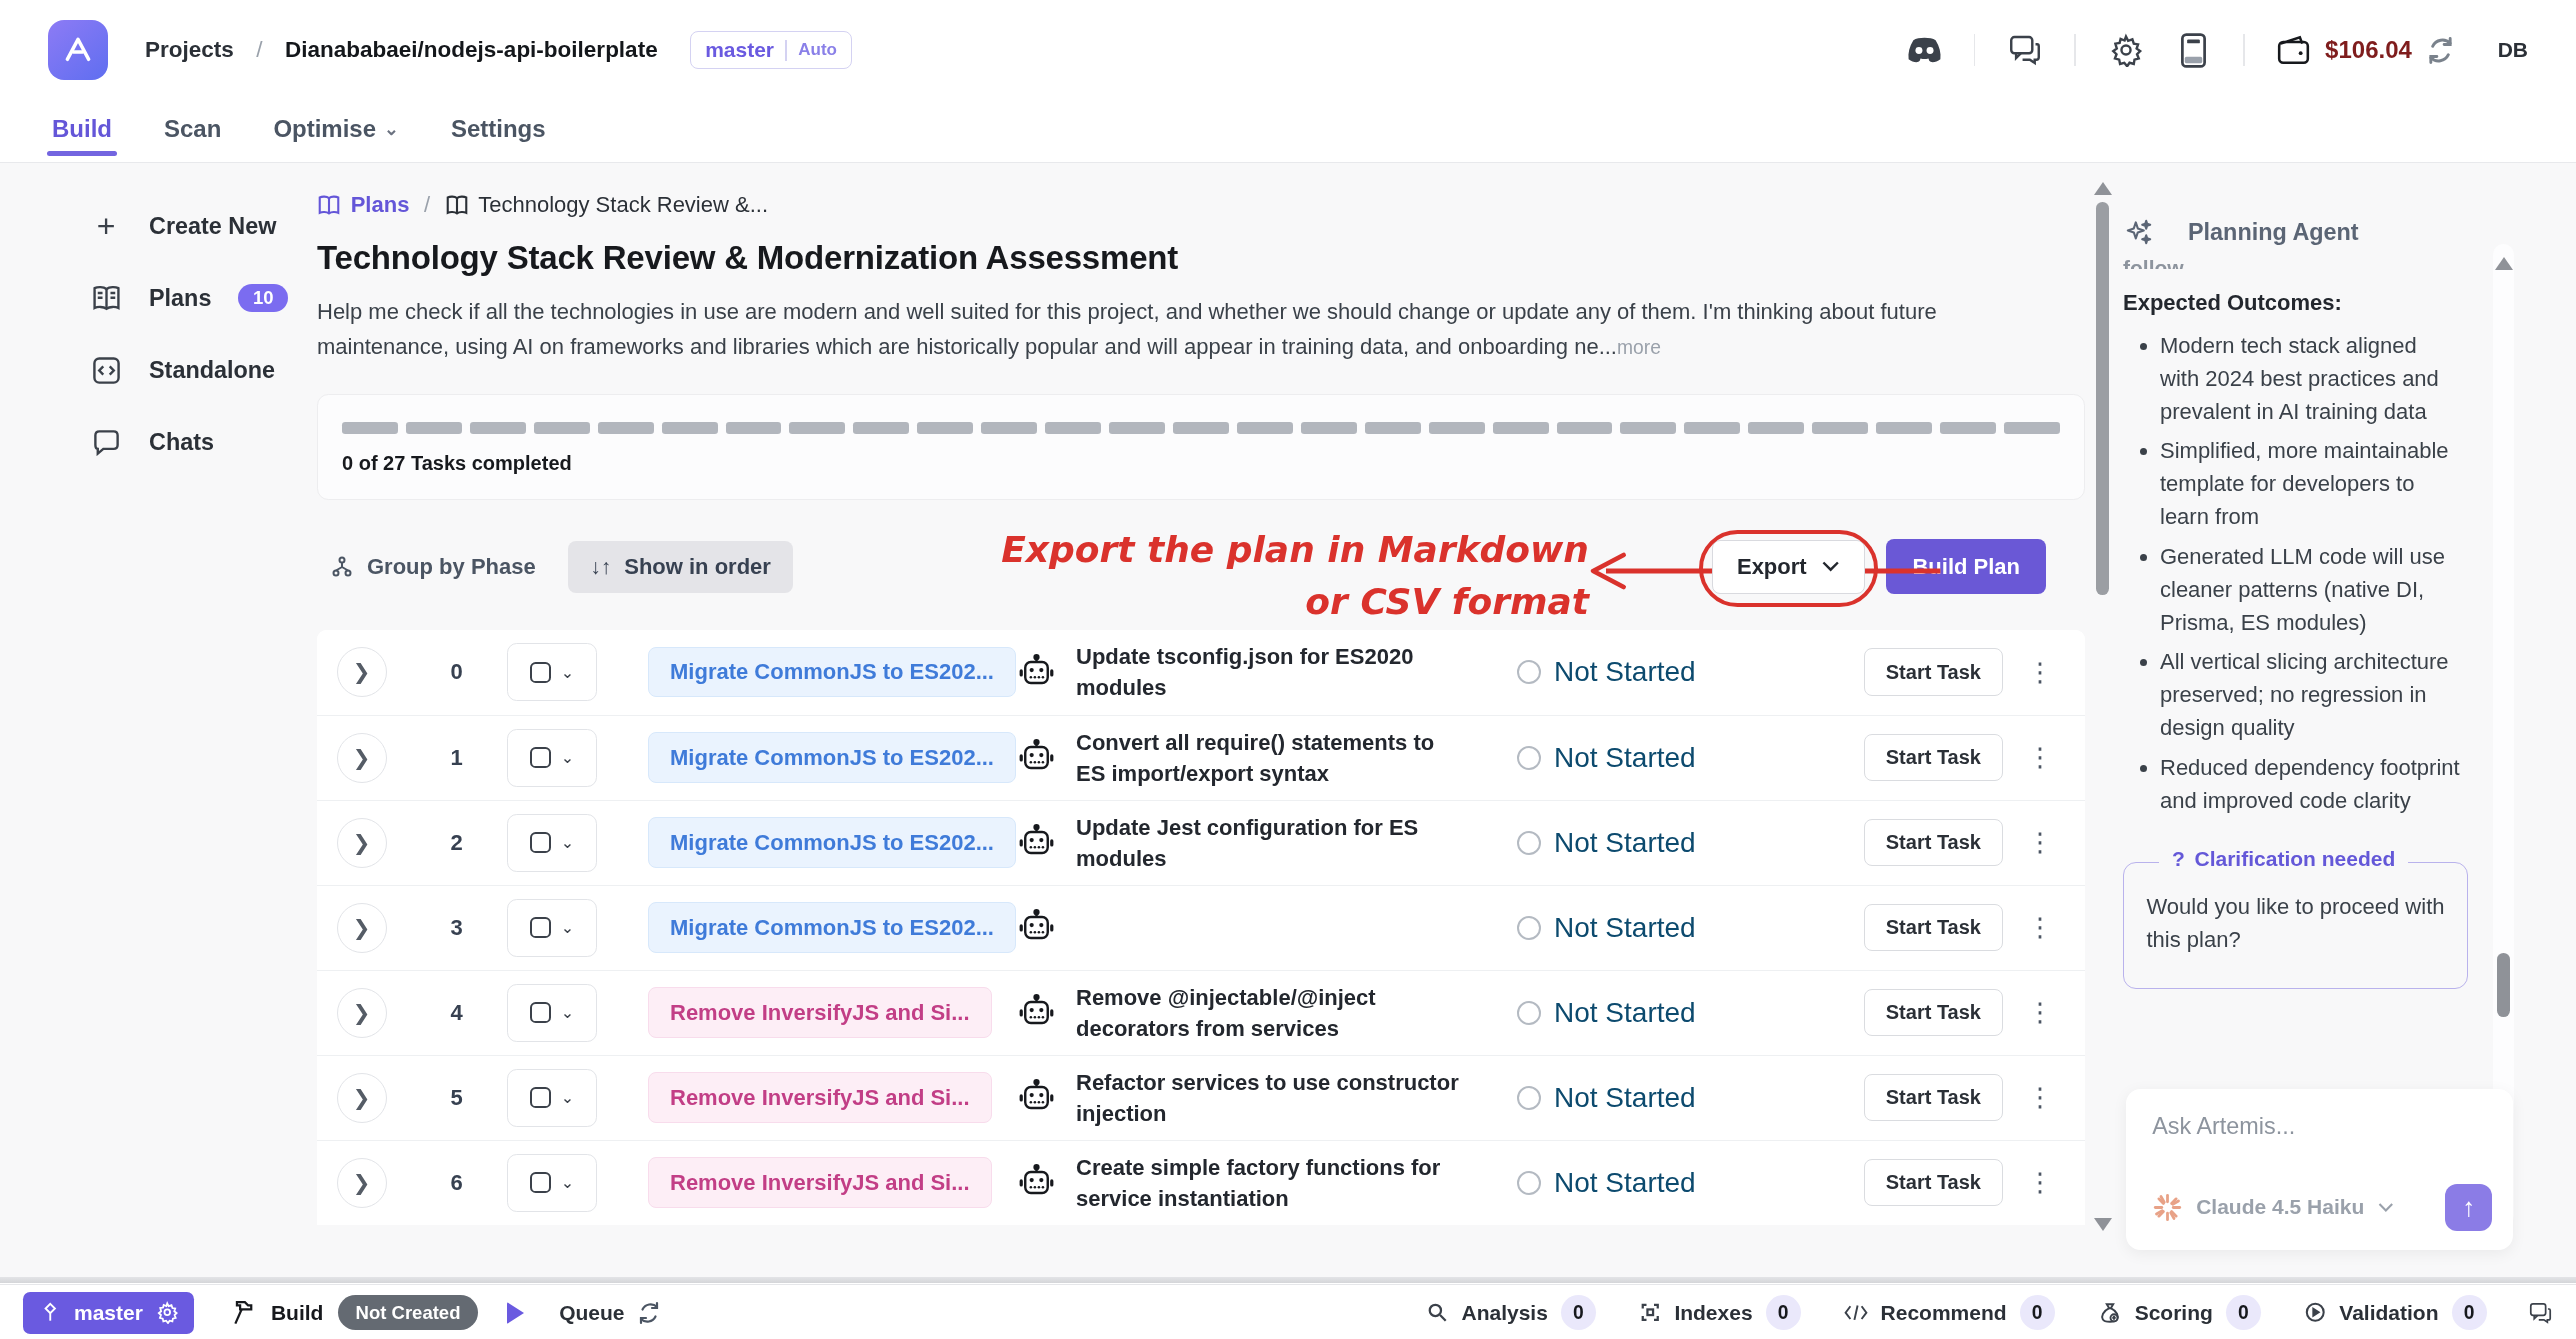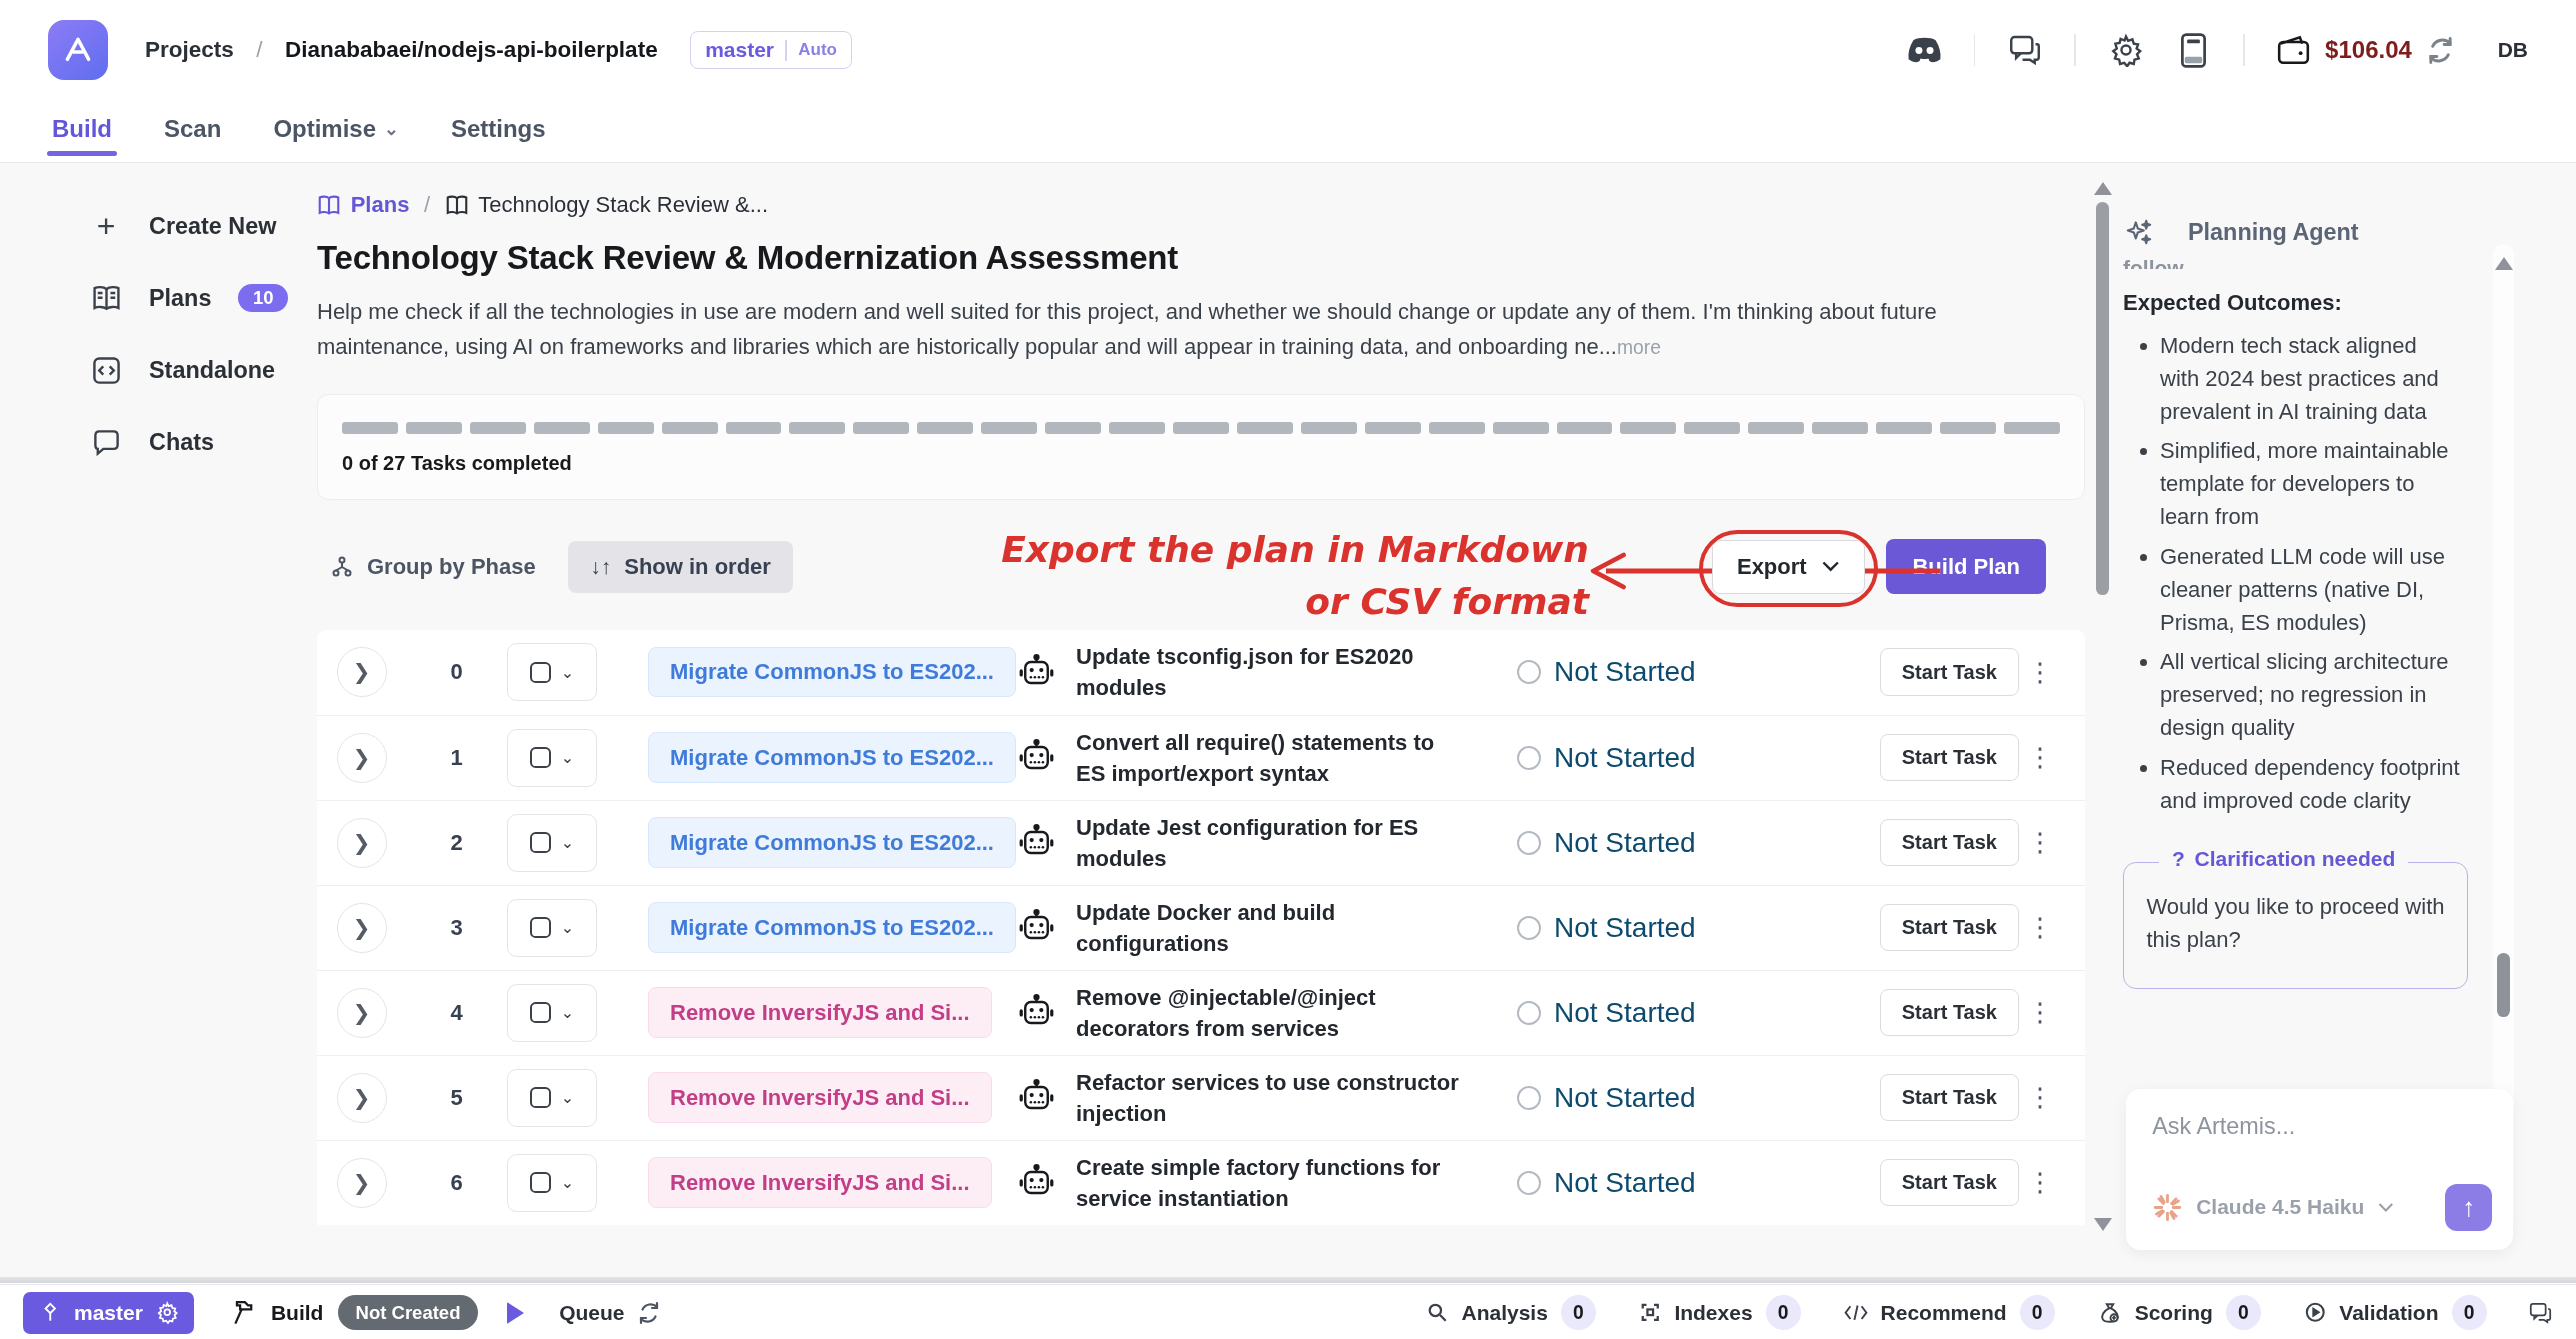--- a/index.html
+++ b/index.html
@@ -81,21 +81,21 @@
   .cb { width:21px; height:21px; border:2.4px solid #3b414a; border-radius:5.6px; }
   .ctl-chev { font-size:16px; color:#3b414a; }
   .phase-pill { display:inline-block; font-size:22px; font-weight:600; padding:11.3px 21px; border-radius:8px; white-space:nowrap; }
   .phase-pill.blue { color:#3f7bd9; background:#eaf3fe; border:0.8px solid #d7e8fb; }
   .phase-pill.pink { color:#c23e86; background:#fdeef6; border:0.8px solid #f8dcec; }
   .task-cell { display:flex; align-items:center; gap:21px; padding-right:24px; }
   .task-text { font-size:22px; font-weight:700; color:#23272e; line-height:31px; max-width:387px; }
   .agent-cell { display:flex; align-items:center; gap:13px; }
   .na-circle { width:24px; height:24px; border:2.4px solid #b4bac2; border-radius:50%; }
   .na-text { font-size:28px; color:#0c4a6e; }
-  .action-cell { display:flex; align-items:center; justify-content:flex-end; gap:8px; padding-right:32px; }
+  .action-cell { display:flex; align-items:center; justify-content:flex-end; gap:24px; padding-right:32px; }
   .btn-start { background:#fff; border:1.6px solid #dadce0; border-radius:8px; font-size:20px; font-weight:700; color:#2b3037; padding:11.3px 21px; cursor:pointer; white-space:nowrap; }
   .kebab { font-size:26px; color:#4b5563; cursor:pointer; letter-spacing:0; line-height:21px; }
 
   
   .main-scroll { position:absolute; left:2094px; top:19.3px; width:16px; height:1071px; }
   .tri-up { width:0; height:0; border-left:9.7px solid transparent; border-right:9.7px solid transparent; border-bottom:13px solid #8f9298; margin:0 auto; }
   .tri-down { width:0; height:0; border-left:9.7px solid transparent; border-right:9.7px solid transparent; border-top:13px solid #8f9298; margin:0 auto; }
   .main-thumb { width:13px; border-radius:6.4px; background:#9b9ea3; margin:6.4px auto; height:393px; }
   .main-scroll .spacer { height:617px; }
 
@@ -491,21 +491,20 @@
                 <rect x="9" y="10" width="28" height="26" rx="7"></rect>
                 <rect x="2" y="19" width="4" height="9" rx="2" fill="#17191d" stroke="none"></rect>
                 <rect x="40" y="19" width="4" height="9" rx="2" fill="#17191d" stroke="none"></rect>
                 <circle cx="17" cy="20" r="2.6" fill="#17191d" stroke="none"></circle>
                 <circle cx="29" cy="20" r="2.6" fill="#17191d" stroke="none"></circle>
                 <circle cx="16" cy="29" r="1.6" fill="#17191d" stroke="none"></circle>
                 <circle cx="21" cy="29" r="1.6" fill="#17191d" stroke="none"></circle>
                 <circle cx="26" cy="29" r="1.6" fill="#17191d" stroke="none"></circle>
                 <circle cx="31" cy="29" r="1.6" fill="#17191d" stroke="none"></circle>
               </svg>
-              <span class="task-text">Update Docker and build configurations</span>
             </span>
             <span class="agent-cell">
               <span class="na-circle"></span>
               <span class="na-text">Not Started</span>
             </span>
             <span></span>
             <span class="action-cell">
               <button class="btn-start">Start Task</button>
               <span class="kebab">⋮</span>
             </span>

